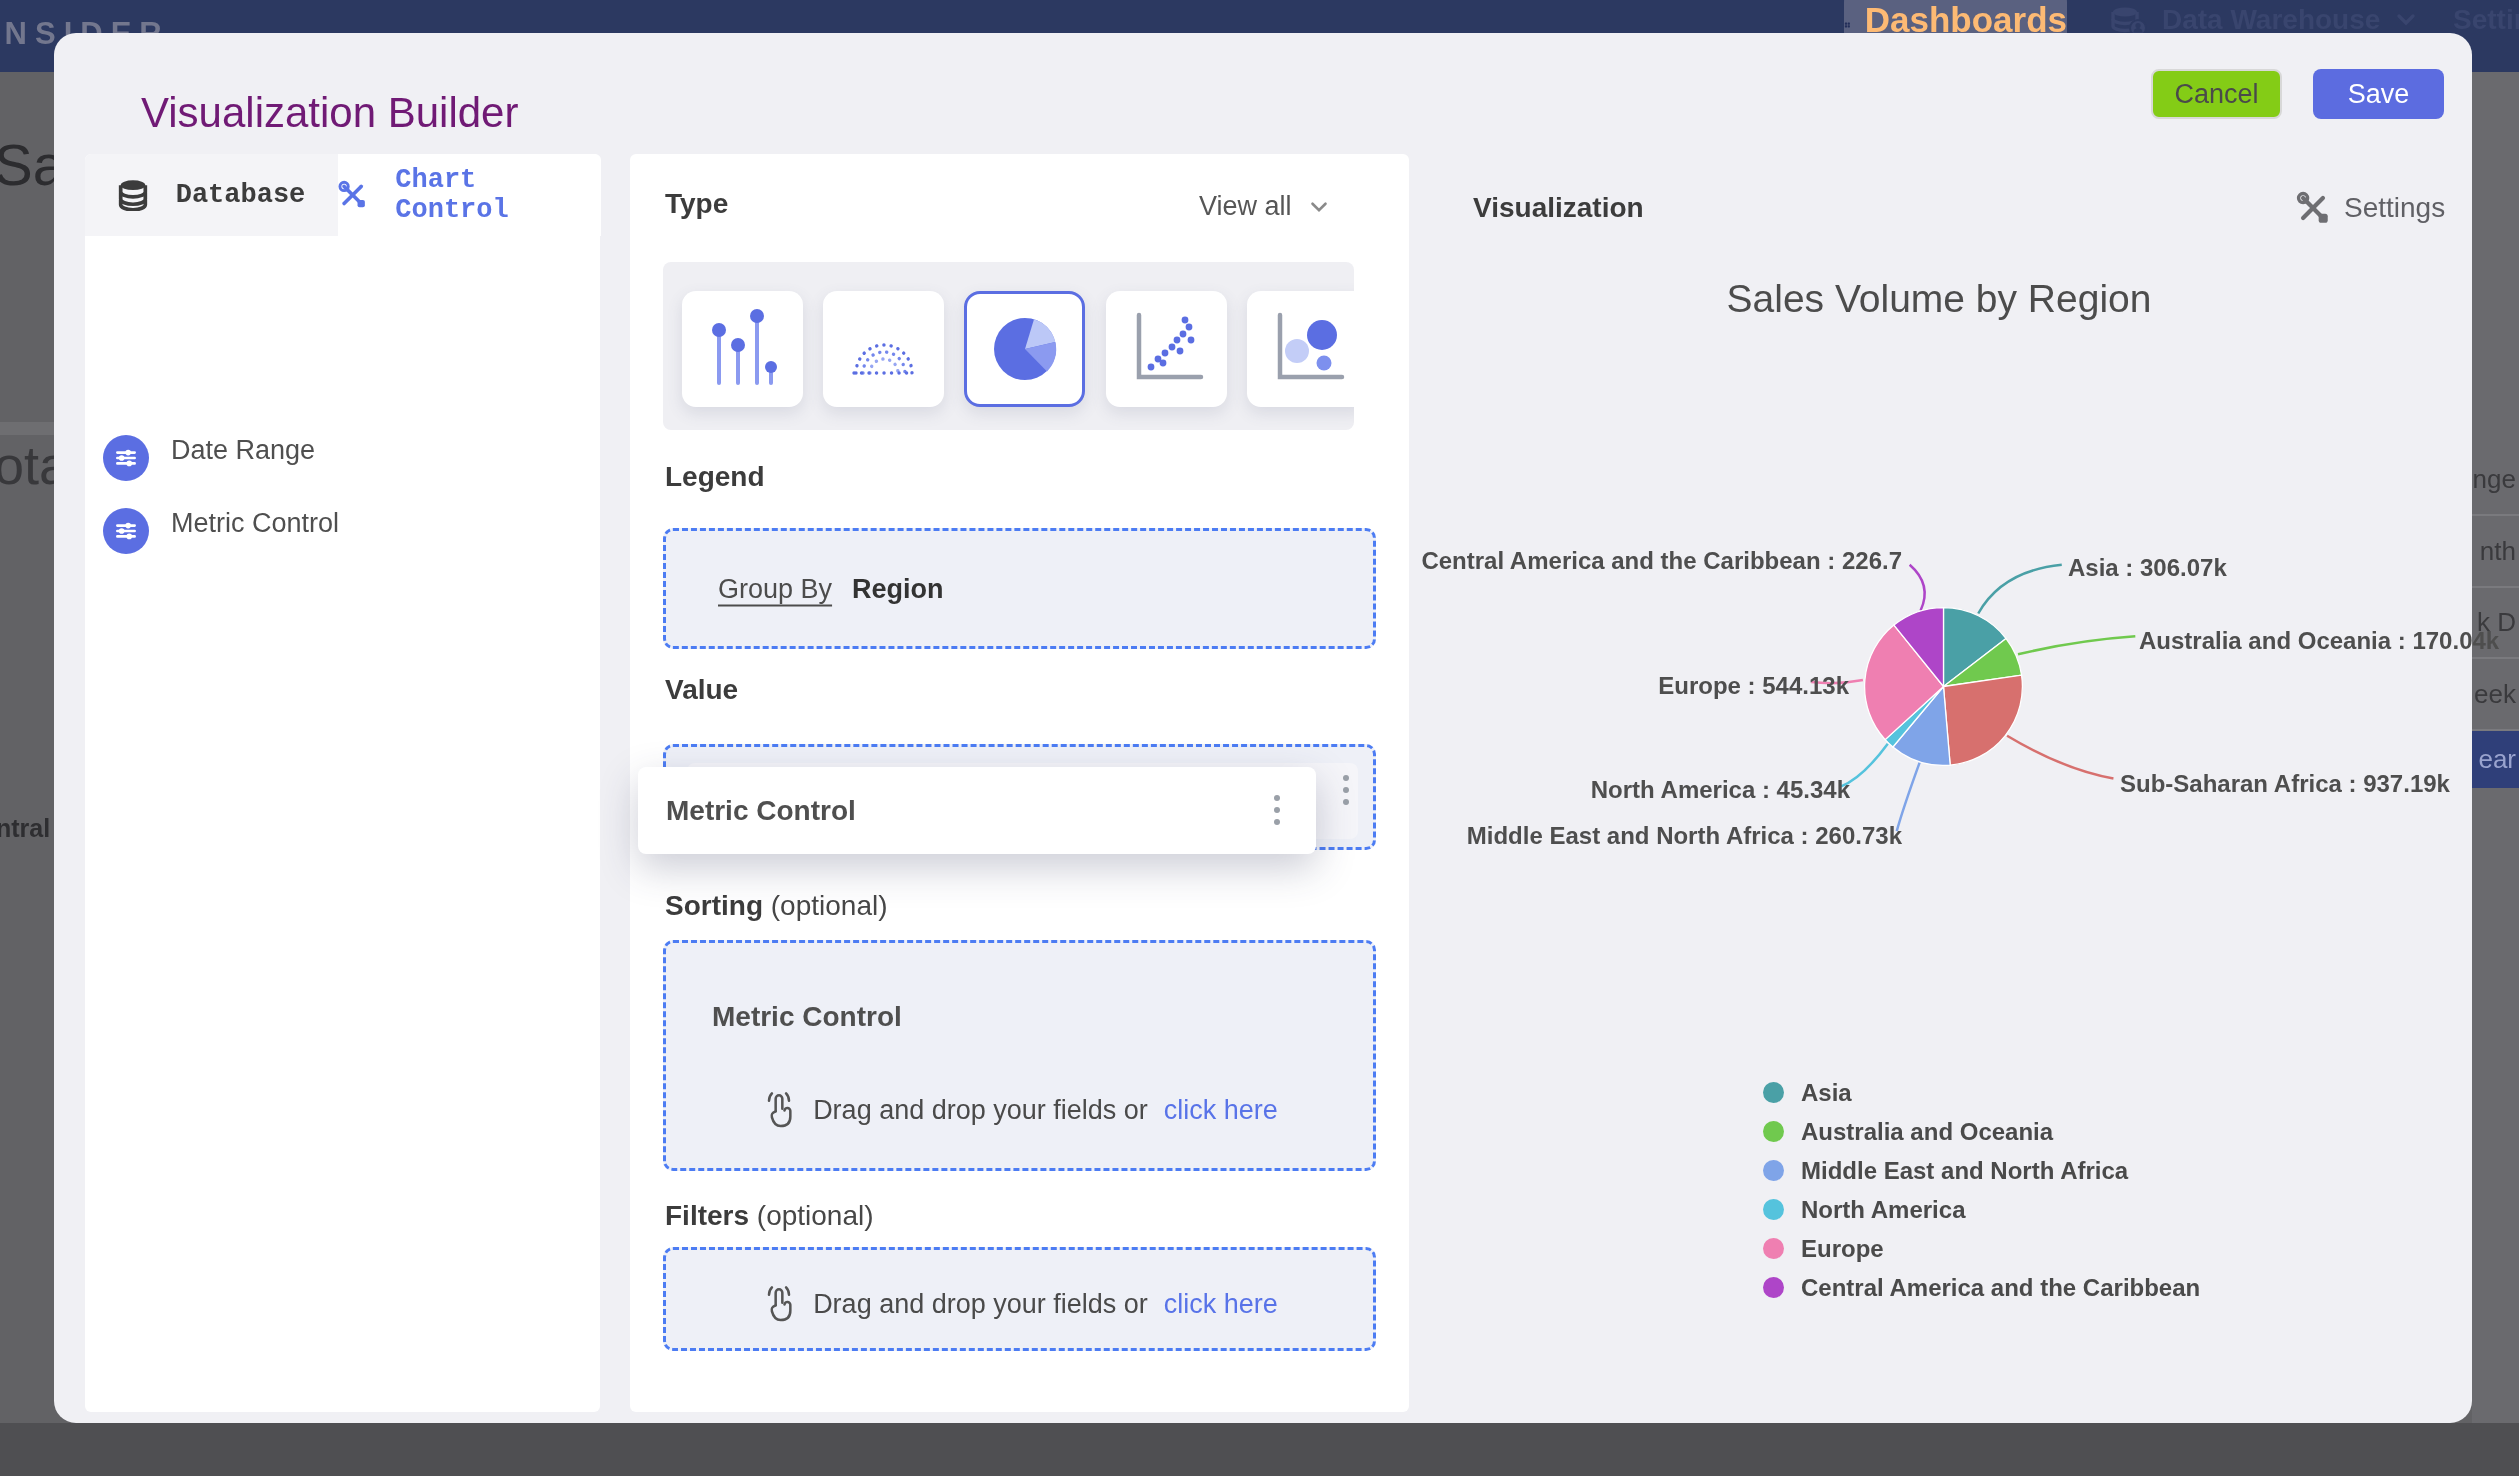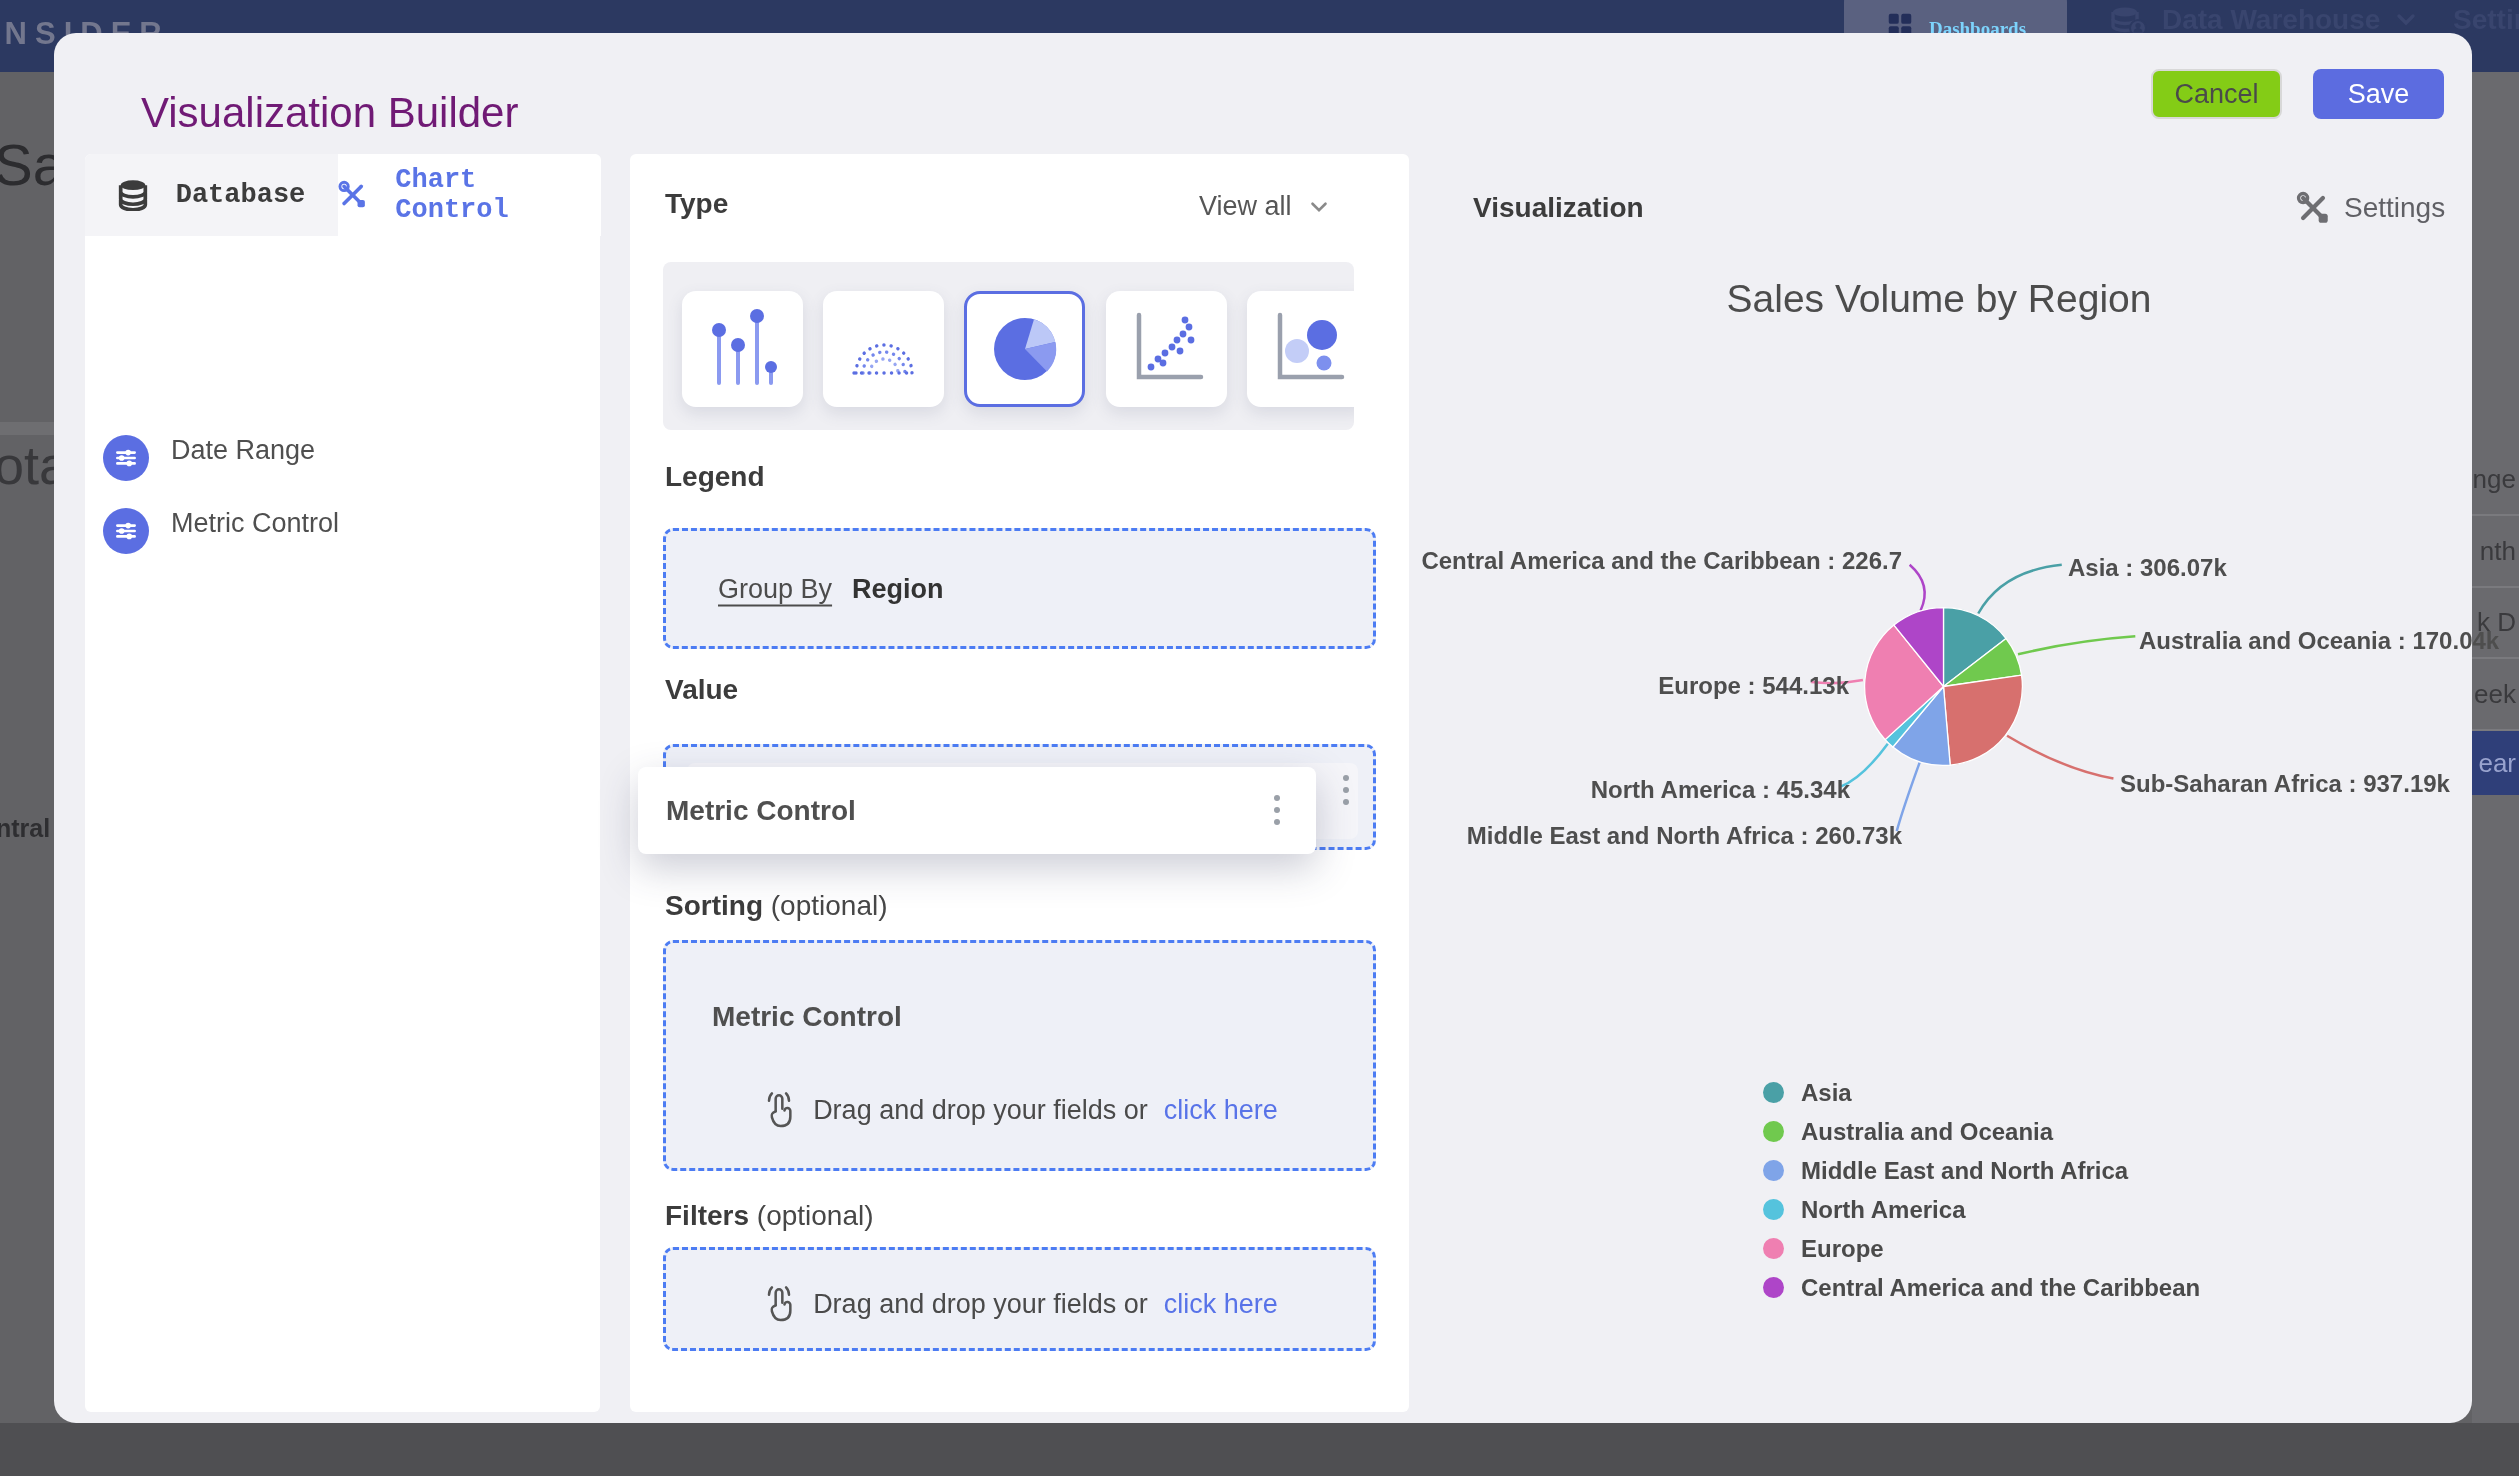--- a/index.html
+++ b/index.html
@@ -3,21 +3,21 @@
 <meta charset="utf-8">
 <style>
   * { margin:0; padding:0; box-sizing:border-box; }
   html,body { width:2519px; height:1477px; overflow:hidden; }
   body { font-family:"Liberation Sans", sans-serif; background:#626265; position:relative; }
 
   
   .topbar { position:absolute; left:0; top:0; width:2519px; height:72px; background:#2c3961; }
   .logo { position:absolute; left:-12px; top:16px; font-size:31px; font-weight:700; letter-spacing:8px; color:#73778e; }
   .nav-pill { position:absolute; left:1844px; top:-10px; width:223px; height:58px; background:#5a6180; border-radius:12px; display:flex; align-items:flex-end; justify-content:center; gap:14px; padding-bottom:8px; }
-  .nav-pill .nav-label { color:#7dd3fc; font-size:19px; font-weight:700;font-family:Liberation Serif, serif; }
+  .nav-pill .nav-label { color:#fdba74; font-size:35px; font-weight:700; }
   .nav-item { position:absolute; top:0; height:60px; display:flex; align-items:flex-start; gap:13px; color:#39456e; font-size:28px; font-weight:700; padding-top:4px; }
   .nav-dw { left:2109px; }
   .nav-settings { left:2440px; width:80px; overflow:hidden; }
   .bg-frag { position:absolute; color:#303033; }
   .frag-sal { left:-6px; top:131px; font-size:58px; font-weight:500; color:#2c2c2f; }
   .frag-ota { left:-6px; top:434px; font-size:54px; color:#38383b; }
   .frag-dot { left:20px; top:689px; width:17px; height:17px; border-radius:50%; background:#212124; }
   .frag-ntral { left:-4px; top:814px; font-size:25px; font-weight:700; color:#2e2e31; }
   .frag-band { position:absolute; left:0; top:422px; width:54px; height:13px; background:#6e6e71; }
   .bottom-dim { position:absolute; left:0; top:1423px; width:2519px; height:54px; background:#4f4f52; }
@@ -126,21 +126,21 @@
 <div class="frag-band"></div>
 <div class="frag-dot"></div>
 <div class="frag-ntral bg-frag">ntral</div>
 <div class="bottom-dim"></div>
 
 <div class="right-dim">
   <div class="rd-row" style="top:372px;">nge</div>
   <div class="rd-row" style="top:444px;">nth</div>
   <div class="rd-row" style="top:515px;">k D</div>
   <div class="rd-row" style="top:587px;">eek</div>
-  <div class="rd-row sel" style="top:659px;height:64px;">ear</div>
+  <div class="rd-row sel" style="top:659px;height:57px;">ear</div>
 </div>
 
 <div class="modal">
   <div class="modal-title">Visualization Builder</div>
 </div>
 <div class="btn btn-cancel">Cancel</div>
 <div class="btn btn-save">Save</div>
 
 <div class="panel panel-left">
   <div class="tab tab-db">

